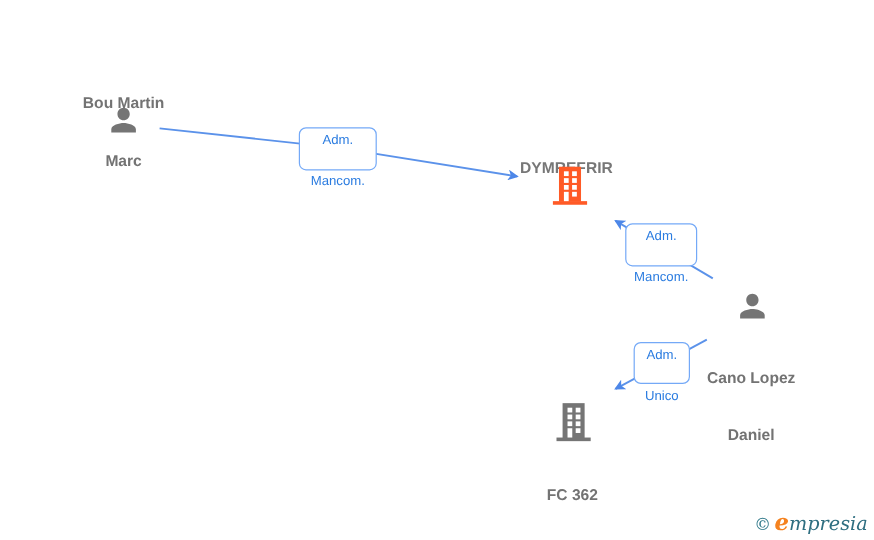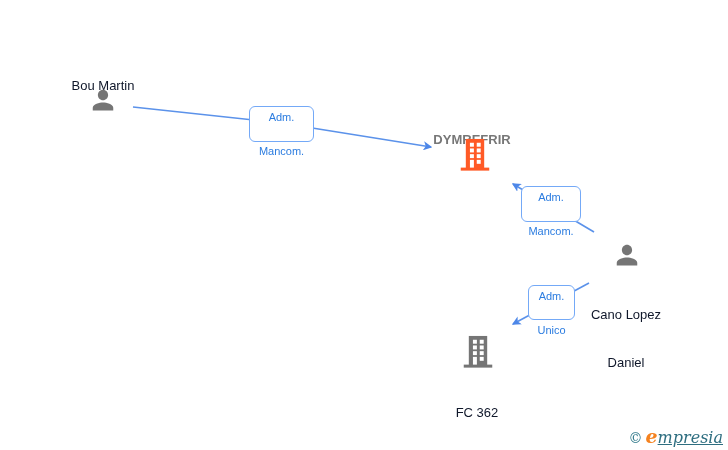--- a/index.html
+++ b/index.html
@@ -3,59 +3,60 @@
 <meta charset="utf-8">
 <style>
   html,body{margin:0;padding:0;background:#fff;}
   .canvas{
     position:relative;width:728px;height:450px;background:#ffffff;
     font-family:"Liberation Sans",sans-serif;overflow:hidden;
   }
   .edges{position:absolute;left:0;top:0;width:728px;height:450px;}
   .node-label{
     position:absolute;text-align:center;font-size:13px;line-height:16px;
-    color:#0f172a;white-space:pre;
+    color:#737373;white-space:pre;font-weight:bold;
   }
   .node-label span{display:block;}
   .company-main{font-weight:bold;color:#777777;}
   .icon{position:absolute;}
   .edge-label{
     position:absolute;background:#ffffff;border:1.4px solid #74a9f7;border-radius:6px;
     color:#2b7ce0;font-size:11px;line-height:14px;text-align:center;
     box-sizing:border-box;display:flex;flex-direction:column;justify-content:center;
     padding:2px 4px;
   }
   .edge-label span{display:block;margin-top:20px;}
   .logo{
     position:absolute;right:5px;bottom:3px;
     font-family:"DejaVu Serif",serif;font-style:italic;font-size:16px;
     white-space:nowrap;cursor:pointer;
   }
   .logo .c{color:#2e7889;font-style:normal;font-size:14px;margin-right:3px;}
   .logo .e{color:#f5821f;font-size:19px;font-weight:bold;}
-  .logo .rest{color:#2e6e80;font-size:16px;text-decoration:underline;}
+  .logo .rest{color:#2e6e80;font-size:16px;}
 </style>
 </head>
 <body>
 
 <div class="canvas">
 
   <svg class="edges" width="728" height="450" viewBox="0 0 728 450">
     <defs>
       <marker id="arrow" viewBox="0 0 10 10" refX="8.5" refY="5" markerWidth="9" markerHeight="9" markerUnits="userSpaceOnUse" orient="auto">
         <path d="M0,0 L10,5 L0,10 L2.6,5 Z" fill="#4d87e8"></path>
       </marker>
     </defs>
     <path d="M133,107 L281,123 L431,147" fill="none" stroke="#5b92ea" stroke-width="1.6" marker-end="url(#arrow)"></path>
     <path d="M594,232 L513,184" fill="none" stroke="#5b92ea" stroke-width="1.6" marker-end="url(#arrow)"></path>
     <path d="M589,283 L513,324" fill="none" stroke="#5b92ea" stroke-width="1.6" marker-end="url(#arrow)"></path>
   </svg>
 
   <div class="node-label" style="left:33px;top:46px;width:140px;">
     <span>Bou Martin</span>
+    <span>Marc</span>
   </div>
   <div class="icon" style="left:88px;top:85px;">
     <svg width="30" height="30" viewBox="0 0 24 24">
       <path fill="#757575" d="M12 12.2c2.3 0 4.1-1.9 4.1-4.2S14.3 3.8 12 3.8 7.9 5.7 7.9 8s1.8 4.2 4.1 4.2zm0 1.8c-2.8 0-8.2 1.4-8.2 4.2v2.2h16.4v-2.2c0-2.8-5.4-4.2-8.2-4.2z"></path>
     </svg>
   </div>
 
   <div class="node-label company-main" style="left:402px;top:100px;width:140px;">
     <span>DYMREFRIR</span>
   </div>

